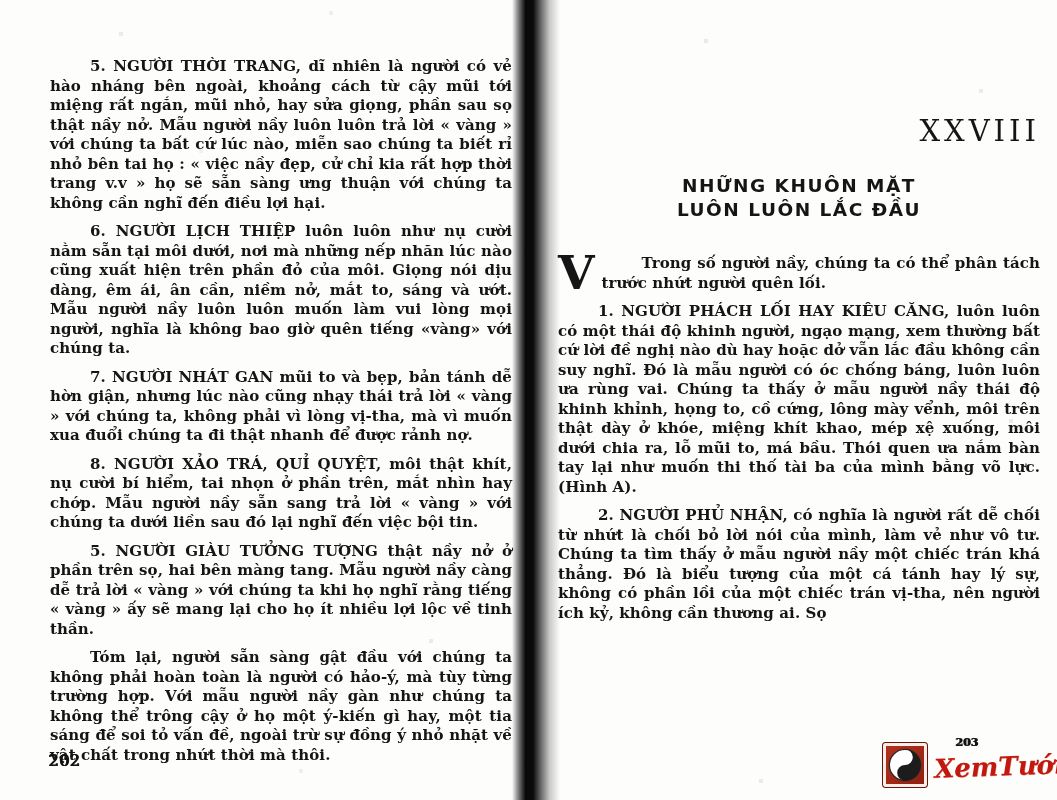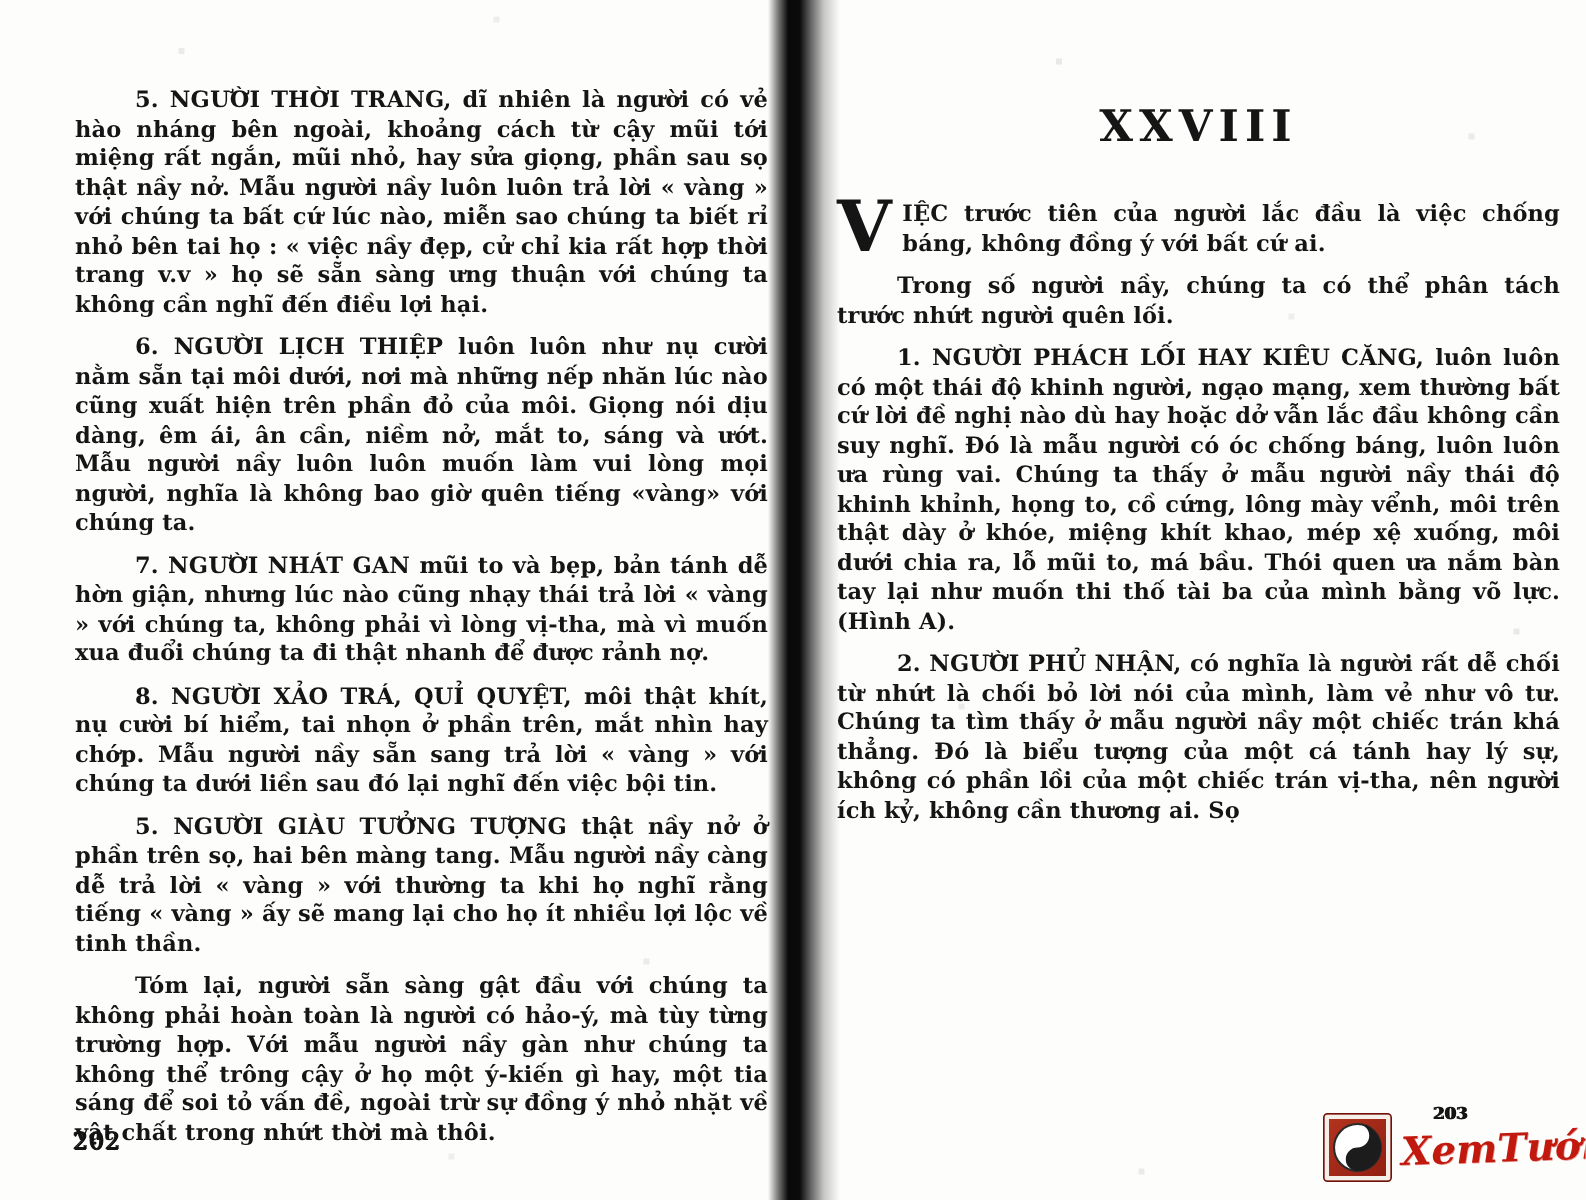--- a/index.html
+++ b/index.html
@@ -44,24 +44,24 @@
     text-align: justify;
     font-size: 15px;
     line-height: 19.5px;
     font-weight: 700;
     letter-spacing: 0.1px;
   }
   .indent { text-indent: 40px; }
   .lead { }
 
   .chapter-num {
-    margin-top: 67px;
-    text-align: center;
+    margin-top: 114px;
+    text-align: right;
     font-size: 29px;
-    font-weight: 700;
+    font-weight: 400;
     letter-spacing: 4px;
   }
   .chapter-title {
     margin-top: 26px;
     text-align: center;
     font-family: "DejaVu Sans", sans-serif;
     font-weight: 700;
     font-size: 18.5px;
     letter-spacing: 1.5px;
     line-height: 24px;
@@ -117,28 +117,32 @@
 
 <div class="speck-layer"></div>
 
 <div class="spine"></div>
 
 <div class="page-left">
   <p class="para indent"><span class="lead">5. NGƯỜI THỜI TRANG, </span><span>dĩ nhiên là người có vẻ hào nháng bên ngoài, khoảng cách từ cậy mũi tới miệng rất ngắn, mũi nhỏ, hay sửa giọng, phần sau sọ thật nầy nở. Mẫu người nầy luôn luôn trả lời « vàng » với chúng ta bất cứ lúc nào, miễn sao chúng ta biết rỉ nhỏ bên tai họ : « việc nầy đẹp, cử chỉ kia rất hợp thời trang v.v » họ sẽ sẵn sàng ưng thuận với chúng ta không cần nghĩ đến điều lợi hại.</span></p>
   <p class="para indent"><span class="lead">6. NGƯỜI LỊCH THIỆP </span><span>luôn luôn như nụ cười nằm sẵn tại môi dưới, nơi mà những nếp nhăn lúc nào cũng xuất hiện trên phần đỏ của môi. Giọng nói dịu dàng, êm ái, ân cần, niềm nở, mắt to, sáng và ướt. Mẫu người nầy luôn luôn muốn làm vui lòng mọi người, nghĩa là không bao giờ quên tiếng «vàng» với chúng ta.</span></p>
   <p class="para indent"><span class="lead">7. NGƯỜI NHÁT GAN </span><span>mũi to và bẹp, bản tánh dễ hờn giận, nhưng lúc nào cũng nhạy thái trả lời « vàng » với chúng ta, không phải vì lòng vị-tha, mà vì muốn xua đuổi chúng ta đi thật nhanh để được rảnh nợ.</span></p>
   <p class="para indent"><span class="lead">8. NGƯỜI XẢO TRÁ, QUỈ QUYỆT, </span><span>môi thật khít, nụ cười bí hiểm, tai nhọn ở phần trên, mắt nhìn hay chớp. Mẫu người nầy sẵn sang trả lời « vàng » với chúng ta dưới liền sau đó lại nghĩ đến việc bội tin.</span></p>
-  <p class="para indent"><span class="lead">5. NGƯỜI GIÀU TƯỞNG TƯỢNG </span><span>thật nầy nở ở phần trên sọ, hai bên màng tang. Mẫu người nầy càng dễ trả lời « vàng » với thường ta khi họ nghĩ rằng tiếng « vàng » ấy sẽ mang lại cho họ ít nhiều lợi lộc về tinh thần.</span></p>
+  <p class="para indent"><span class="lead">5. NGƯỜI GIÀU TƯỞNG TƯỢNG </span><span>thật nầy nở ở phần trên sọ, hai bên màng tang. Mẫu người nầy càng dễ trả lời « vàng » với chúng ta khi họ nghĩ rằng tiếng « vàng » ấy sẽ mang lại cho họ ít nhiều lợi lộc về tinh thần.</span></p>
   <p class="para indent"><span class="lead"></span><span>Tóm lại, người sẵn sàng gật đầu với chúng ta không phải hoàn toàn là người có hảo-ý, mà tùy từng trường hợp. Với mẫu người nầy gàn như chúng ta không thể trông cậy ở họ một ý-kiến gì hay, một tia sáng để soi tỏ vấn đề, ngoài trừ sự đồng ý nhỏ nhặt về vật chất trong nhứt thời mà thôi.</span></p>
 </div>
 
 <div class="page-right">
   <div class="chapter-num">XXVIII</div>
+  <div class="chapter-title">
+    <div>NHỮNG KHUÔN MẶT</div>
+    <div>LUÔN LUÔN LẮC ĐẦU</div>
+  </div>
   <div class="right-body">
-    <p class="para opening"><span class="dropcap">V</span><span>IỆC trước tiên của người lắc đầu là việc chống báng, không đồng ý với bất cứ ai.</span></p>
+    <p class="para opening"><span class="dropcap">V</span></p>
     <p class="para indent"><span class="lead"></span><span>Trong số người nầy, chúng ta có thể phân tách trước nhứt người quên lối.</span></p>
     <p class="para indent"><span class="lead">1. NGƯỜI PHÁCH LỐI HAY KIÊU CĂNG, </span><span>luôn luôn có một thái độ khinh người, ngạo mạng, xem thường bất cứ lời đề nghị nào dù hay hoặc dở vẫn lắc đầu không cần suy nghĩ. Đó là mẫu người có óc chống báng, luôn luôn ưa rùng vai. Chúng ta thấy ở mẫu người nầy thái độ khinh khỉnh, họng to, cồ cứng, lông mày vểnh, môi trên thật dày ở khóe, miệng khít khao, mép xệ xuống, môi dưới chia ra, lỗ mũi to, má bầu. Thói quen ưa nắm bàn tay lại như muốn thi thố tài ba của mình bằng võ lực. (Hình A).</span></p>
     <p class="para indent"><span class="lead">2. NGƯỜI PHỦ NHẬN, </span><span>có nghĩa là người rất dễ chối từ nhứt là chối bỏ lời nói của mình, làm vẻ như vô tư. Chúng ta tìm thấy ở mẫu người nầy một chiếc trán khá thẳng. Đó là biểu tượng của một cá tánh hay lý sự, không có phần lồi của một chiếc trán vị-tha, nên người ích kỷ, không cần thương ai. Sọ</span></p>
   </div>
 </div>
 
 <div class="pageno-left">202</div>
 <div class="pageno-right">203</div>
 
 <div class="watermark">

